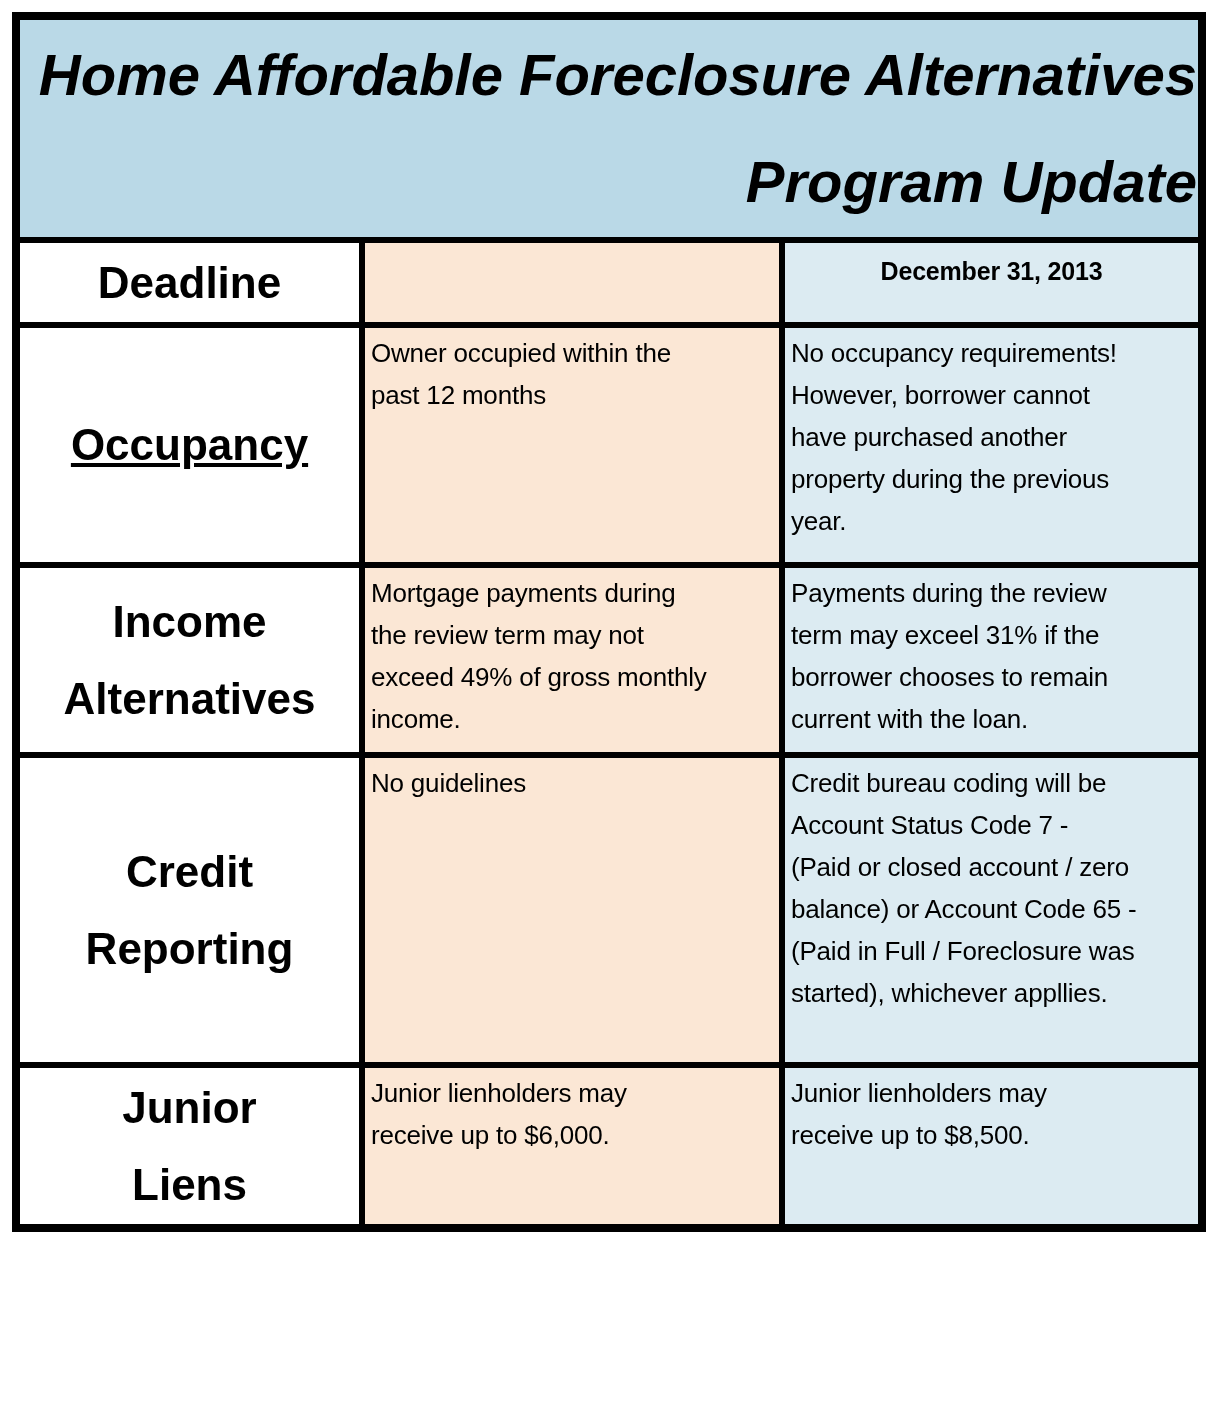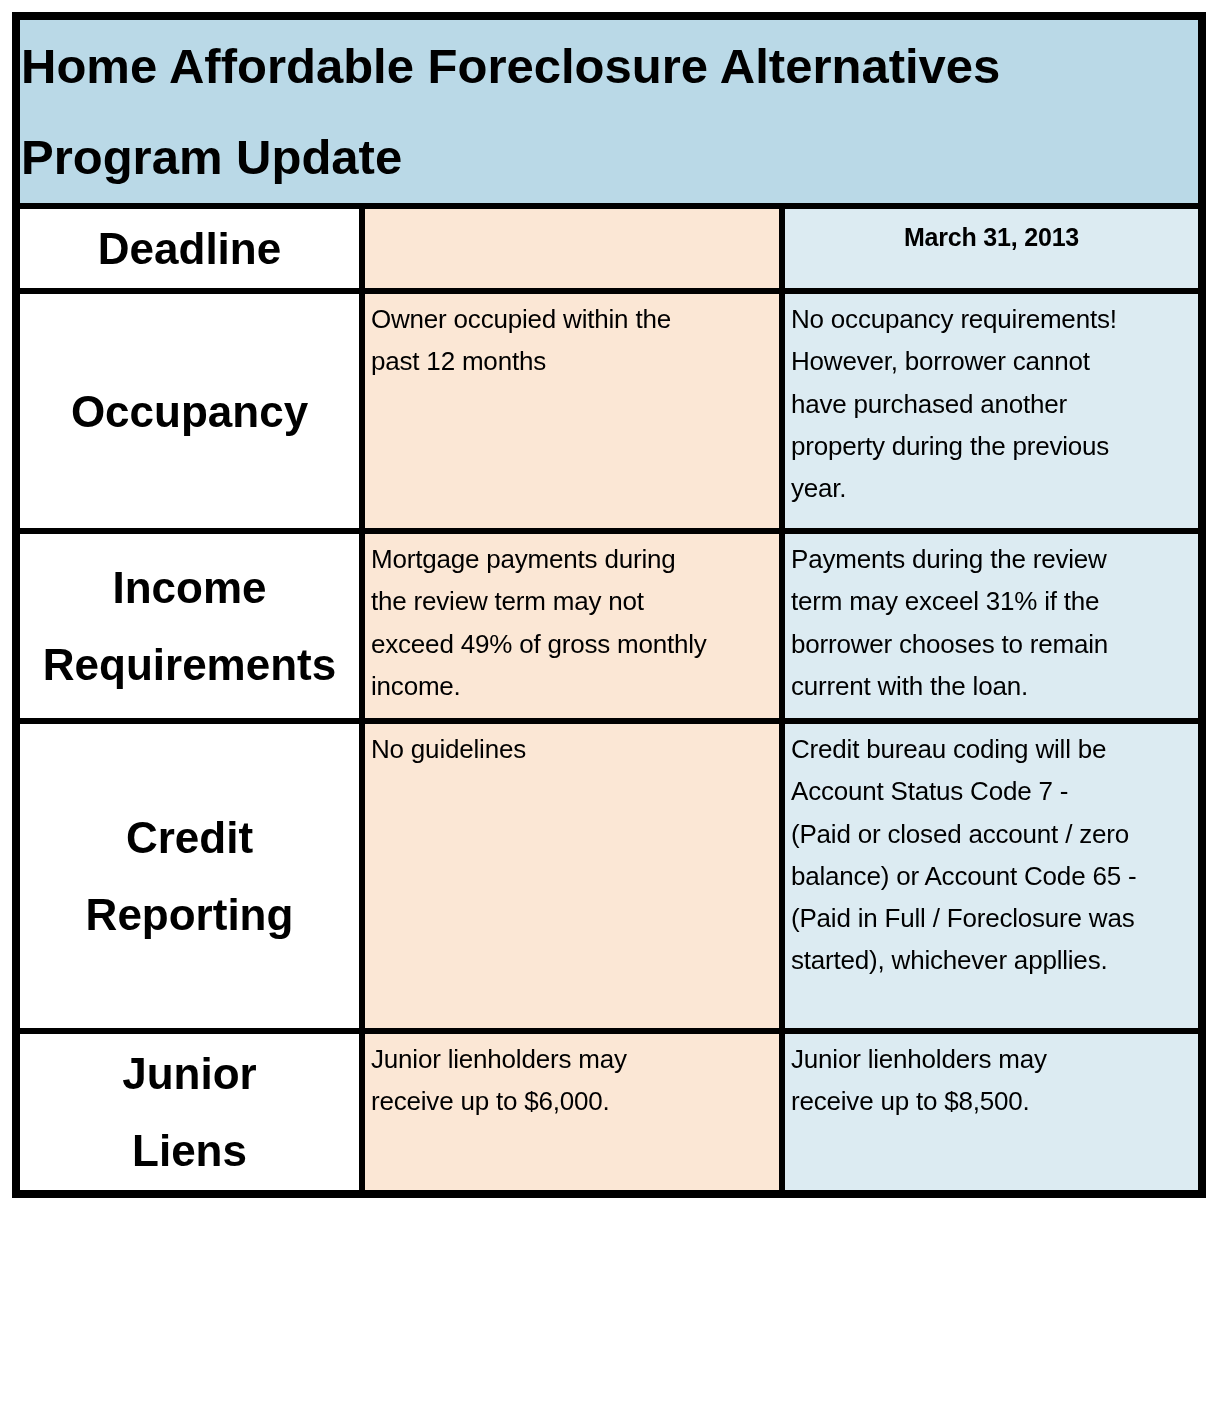--- a/index.html
+++ b/index.html
@@ -23,27 +23,28 @@
     border: 8px solid #000000;
   }
   table.haf-table td {
     border: 6px solid #000000;
     vertical-align: top;
     overflow: hidden;
     box-sizing: border-box;
   }
   .title-cell {
     background: var(--title_bg, #bad9e7);
-    text-align: left;
+    text-align: right;
     vertical-align: middle !important;
     font-weight: bold;
-    font-size: 49px;
+    font-size: 58px;
     line-height: 1.85;
     white-space: pre-line;
     height: 150px;
+    font-style: italic;
   }
   .colhead-cell {
     background: #ffffff;
     text-align: center;
     vertical-align: middle !important;
     font-weight: bold;
     font-size: 34px;
     line-height: 1.7;
     white-space: pre-line;
     height: 120px;
@@ -67,21 +68,21 @@
     white-space: pre-line;
   }
   .deadline-eff-cell {
     text-align: center;
     font-weight: bold;
     font-size: 25px;
     padding-top: 8px;
     white-space: pre-line;
   }
   .r-deadline   { height: 58px; }
-  .r-occupancy  { height: 240px; }
+  .r-occupancy  { height: 240px; text-decoration: underline; }
   .r-income     { height: 190px; }
   .r-credit     { height: 310px; }
   .r-relocation { height: 154px; }
   .r-junior     { height: 110px; }
 </style>
 </head>
 <body>
 
 <div class="page">
   <table class="haf-table">
@@ -94,37 +95,37 @@
     <tbody>
         <tr>
       <td colspan="3" class="title-cell">Home Affordable Foreclosure Alternatives
 Program Update</td>
     </tr>
 
 
     <tr>
       <td class="rowlabel-cell r-deadline">Deadline</td>
       <td class="prev-cell body-cell"></td>
-      <td class="eff-cell body-cell deadline-eff-cell">March 31, 2013</td>
+      <td class="eff-cell body-cell deadline-eff-cell">December 31, 2013</td>
     </tr>
 
     <tr>
       <td class="rowlabel-cell r-occupancy">Occupancy</td>
       <td class="prev-cell body-cell">Owner occupied within the
 past 12 months</td>
       <td class="eff-cell body-cell">No occupancy requirements!
 However, borrower cannot
 have purchased another
 property during the previous
 year.</td>
     </tr>
 
     <tr>
       <td class="rowlabel-cell r-income">Income
-Requirements</td>
+Alternatives</td>
       <td class="prev-cell body-cell">Mortgage payments during
 the review term may not
 exceed 49% of gross monthly
 income.</td>
       <td class="eff-cell body-cell">Payments during the review
 term may exceel 31% if the
 borrower chooses to remain
 current with the loan.</td>
     </tr>
 

